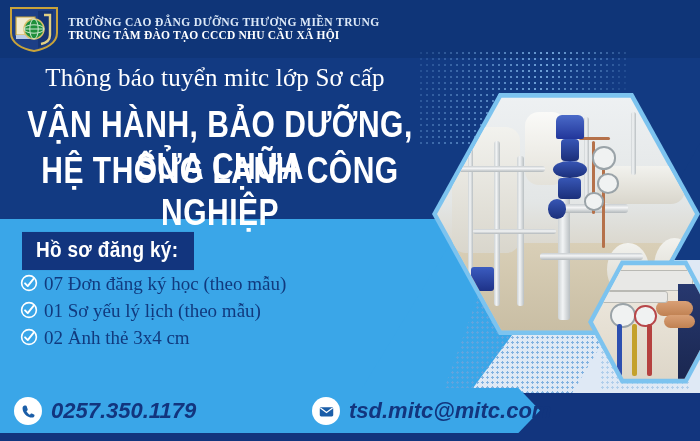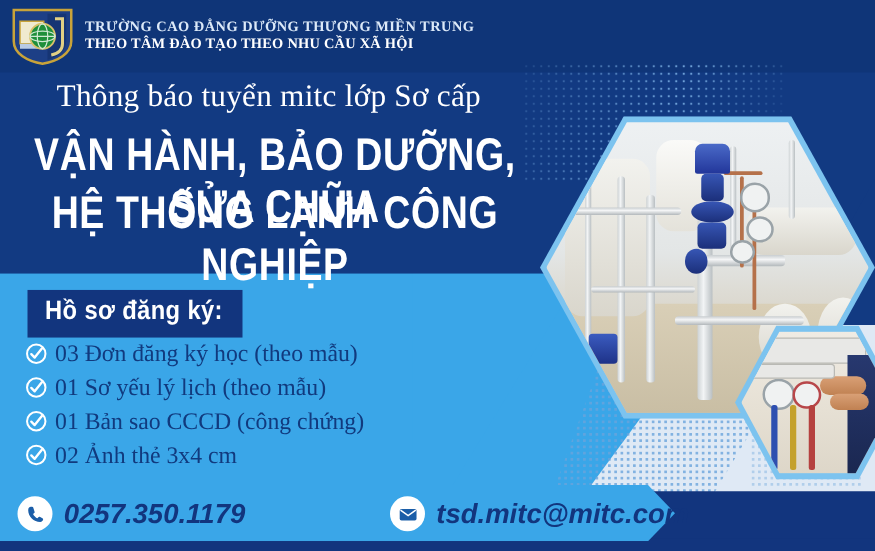--- a/index.html
+++ b/index.html
@@ -224,51 +224,44 @@
         <path d="M8 30 L27 30 L27 34 L8 34 Z" fill="#b9cbe6"></path>
         <circle cx="26" cy="24" r="10" fill="#1f8f3a" stroke="#d8c06a" stroke-width="1.5"></circle>
         <ellipse cx="26" cy="24" rx="10" ry="4.2" fill="none" stroke="#cfe8d2" stroke-width="1"></ellipse>
         <ellipse cx="26" cy="24" rx="4.2" ry="10" fill="none" stroke="#cfe8d2" stroke-width="1"></ellipse>
         <line x1="16" y1="24" x2="36" y2="24" stroke="#cfe8d2" stroke-width="1"></line>
         <path d="M36 10 H42 V30 C42 35 38 38 33 39" fill="none" stroke="#e2d084" stroke-width="2.4"></path>
       </svg>
     </div>
     <div class="header-text">
       <div class="hdr-line1">TRƯỜNG CAO ĐẲNG DƯỠNG THƯƠNG MIỀN TRUNG</div>
-      <div class="hdr-line2">THEO TÂM ĐÀO TẠO THEO NHU CẦU XÃ HỘI</div>
+      <div class="hdr-line2">TRUNG TÂM ĐÀO TẠO CCCD NHU CẦU XÃ HỘI</div>
     </div>
   </div>
 
   <div class="subtitle">Thông báo tuyển mitc lớp Sơ cấp</div>
   <div class="title1">VẬN HÀNH, BẢO DƯỠNG, SỬA CHỮA</div>
   <div class="title2">HỆ THỐNG LẠNH CÔNG NGHIỆP</div>
 
   <div class="badge">Hồ sơ đăng ký:</div>
 
   <div class="list">
     <div class="list-item">
       <svg class="chk" viewBox="0 0 20 20">
         <circle cx="10" cy="10" r="8.2" fill="none" stroke="#ffffff" stroke-width="1.8"></circle>
         <path d="M5.6 10.4 L8.6 13.4 L15 5.4" fill="none" stroke="#ffffff" stroke-width="2.1" stroke-linecap="round" stroke-linejoin="round"></path>
       </svg>
-      <span class="li-text">03 Đơn đăng ký học (theo mẫu)</span>
+      <span class="li-text">07 Đơn đăng ký học (theo mẫu)</span>
     </div>
     <div class="list-item">
       <svg class="chk" viewBox="0 0 20 20">
         <circle cx="10" cy="10" r="8.2" fill="none" stroke="#ffffff" stroke-width="1.8"></circle>
         <path d="M5.6 10.4 L8.6 13.4 L15 5.4" fill="none" stroke="#ffffff" stroke-width="2.1" stroke-linecap="round" stroke-linejoin="round"></path>
       </svg>
       <span class="li-text">01 Sơ yếu lý lịch (theo mẫu)</span>
-    </div>
-    <div class="list-item">
-      <svg class="chk" viewBox="0 0 20 20">
-        <circle cx="10" cy="10" r="8.2" fill="none" stroke="#ffffff" stroke-width="1.8"></circle>
-        <path d="M5.6 10.4 L8.6 13.4 L15 5.4" fill="none" stroke="#ffffff" stroke-width="2.1" stroke-linecap="round" stroke-linejoin="round"></path>
-      </svg>
-      <span class="li-text">01 Bản sao CCCD (công chứng)</span>
     </div>
     <div class="list-item">
       <svg class="chk" viewBox="0 0 20 20">
         <circle cx="10" cy="10" r="8.2" fill="none" stroke="#ffffff" stroke-width="1.8"></circle>
         <path d="M5.6 10.4 L8.6 13.4 L15 5.4" fill="none" stroke="#ffffff" stroke-width="2.1" stroke-linecap="round" stroke-linejoin="round"></path>
       </svg>
       <span class="li-text">02 Ảnh thẻ 3x4 cm</span>
     </div>
   </div>
 

